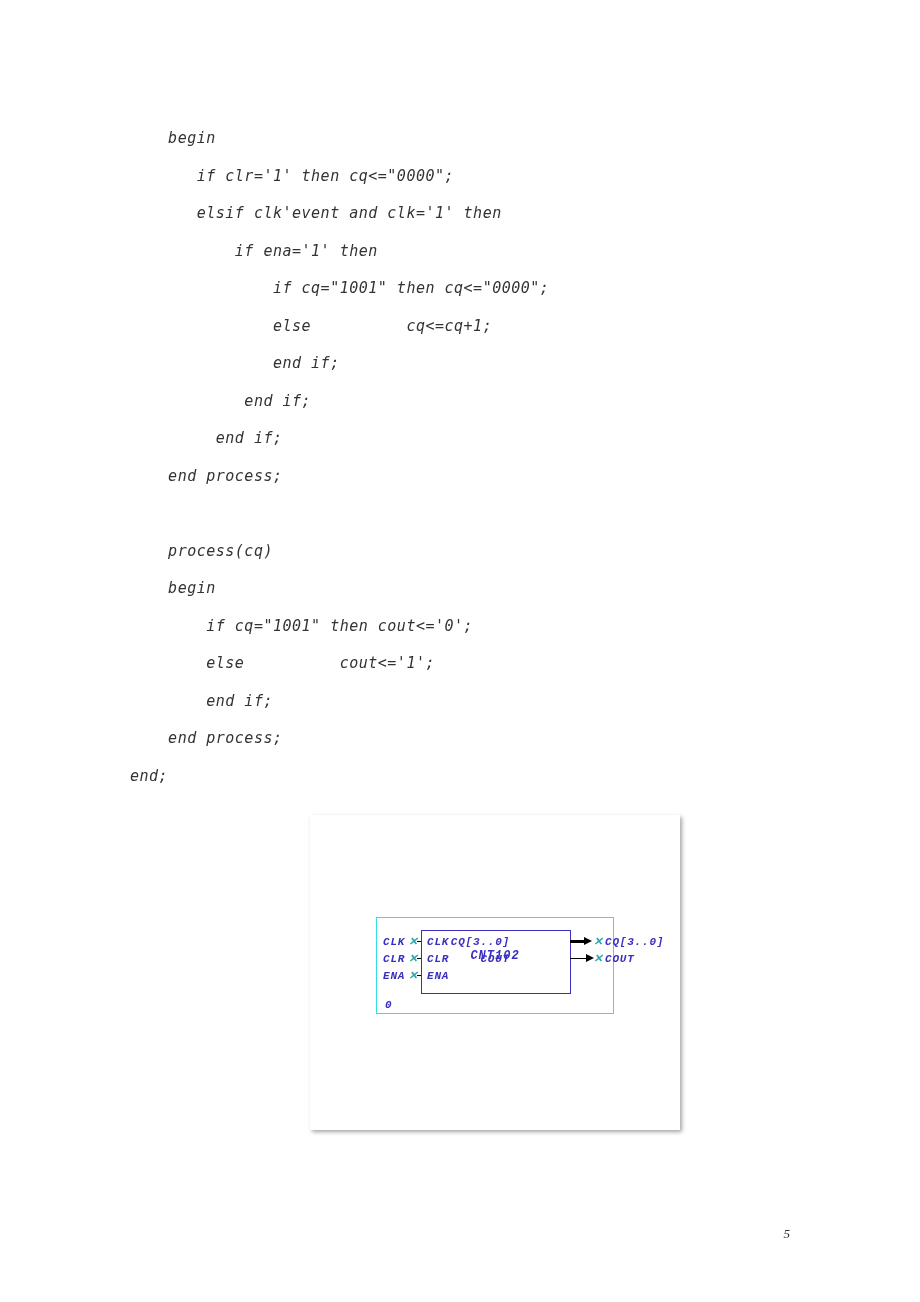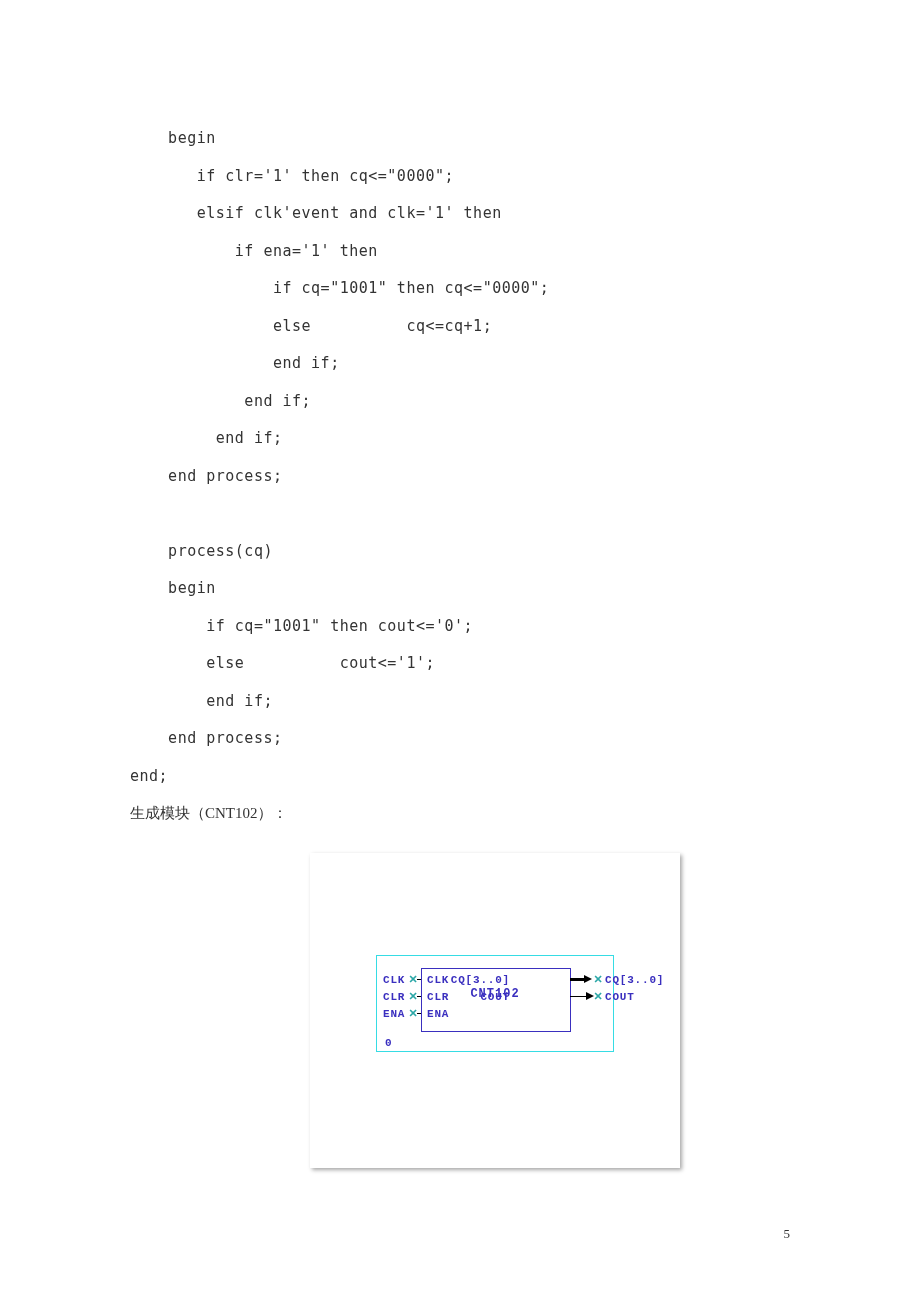--- a/index.html
+++ b/index.html
@@ -9,20 +9,21 @@
     font-family: "SimSun", "NSimSun", serif;
     font-size: 15px;
     color: #333;
   }
   .page {
     width: 920px;
     min-height: 1302px;
     position: relative;
     box-sizing: border-box;
     padding: 120px 60px 60px 130px;
+    font-style: italic;
   }
   .code {
     font-family: "NSimSun", "SimSun", monospace;
     line-height: 2.5;
     white-space: pre;
     letter-spacing: 0.5px;
   }
   .caption {
     font-family: "SimSun", serif;
     line-height: 2.5;
@@ -139,21 +140,20 @@
          end if;
     end process;
 
     process(cq)
     begin
         if cq="1001" then cout&lt;='0';
         else          cout&lt;='1';
         end if;
     end process;
 end;</div>
-  <div class="caption">生成模块（CNT102）：</div>
 
   <div class="diagram-wrap">
     <div class="diagram-frame">
       <div class="diagram-inner">
 
         <div class="module-outer">
 
           <div class="module-title">CNT102</div>
 
           <div class="module-inner"></div>

